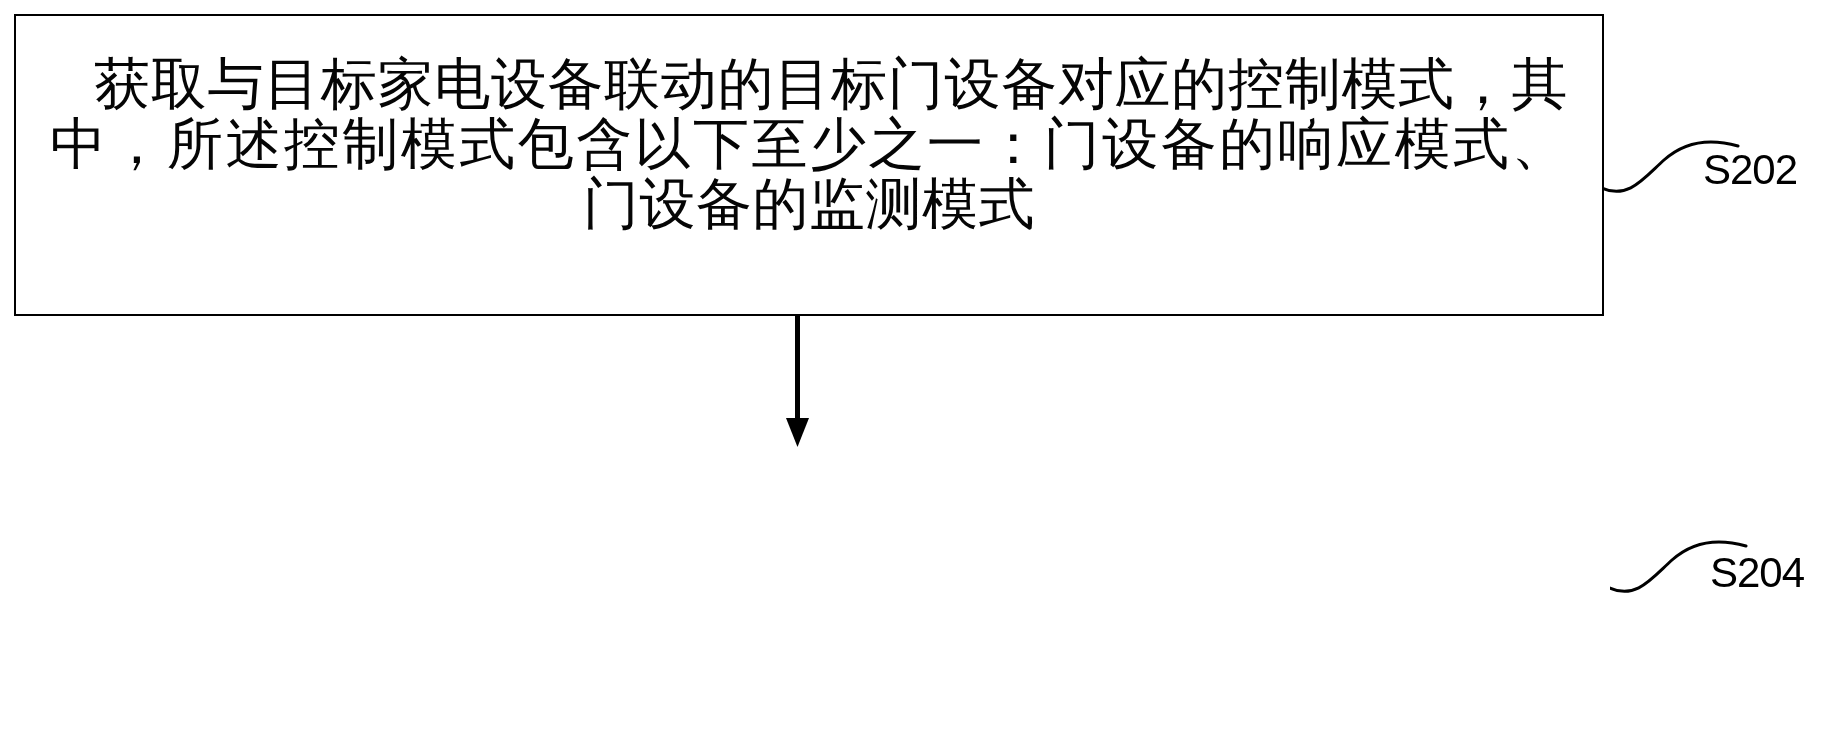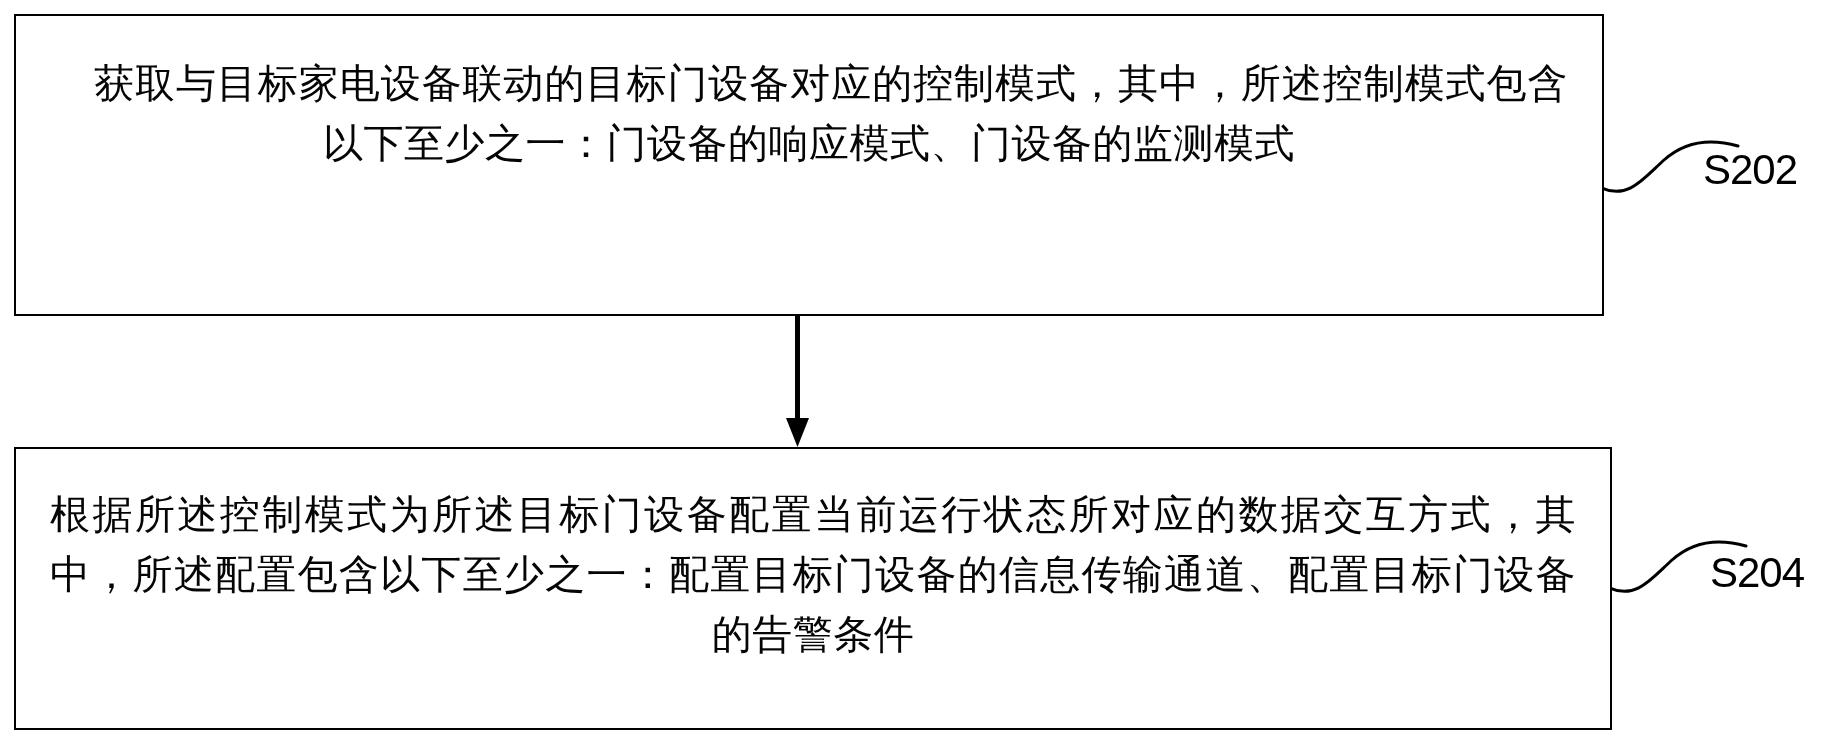--- a/index.html
+++ b/index.html
@@ -39,21 +39,21 @@
     height: 283px;
   }
 
   .box-text {
     position: absolute;
     left: 0;
     width: 100%;
     box-sizing: border-box;
     padding: 0 34px;
     font-family: "Liberation Serif", "DejaVu Serif", serif;
-    font-size: 40px;
+    font-size: 56px;
     line-height: 60px;
     color: #050505;
     text-align: justify;
     text-align-last: center;
     letter-spacing: 0.5px;
     white-space: pre-wrap;
     word-break: break-all;
   }
   #box-s202 .box-text {
     top: 38px;
@@ -122,22 +122,19 @@
   <svg id="arrow-connector" viewBox="0 0 36 136">
     <line x1="17.5" y1="0" x2="17.5" y2="108" stroke="#000000" stroke-width="5"></line>
     <polygon points="6,104 29,104 17.5,133" fill="#000000"></polygon>
   </svg>
 
   <svg class="leader" id="leader-s202" viewBox="0 0 150 80">
     <path d="M 0 68 C 26 80, 42 58, 62 40 C 82 22, 108 18, 136 26" fill="none" stroke="#000000" stroke-width="3" stroke-linecap="round"></path>
   </svg>
   <div class="step-label" id="label-s202">S202</div>
 
-  <div class="proc-box" id="box-s204">
-    <div class="box-text">根据所述控制模式为所述目标门设备配置当前运行状态所对应的数据交互方式，其中，所述配置包含以下至少之一：配置目标门设备的信息传输通道、配置目标门设备的告警条件</div>
-  </div>
 
   <svg class="leader" id="leader-s204" viewBox="0 0 150 80">
     <path d="M 0 68 C 26 80, 42 58, 62 40 C 82 22, 108 18, 136 26" fill="none" stroke="#000000" stroke-width="3" stroke-linecap="round"></path>
   </svg>
   <div class="step-label" id="label-s204">S204</div>
 
 </div>
 
 </body></html>

